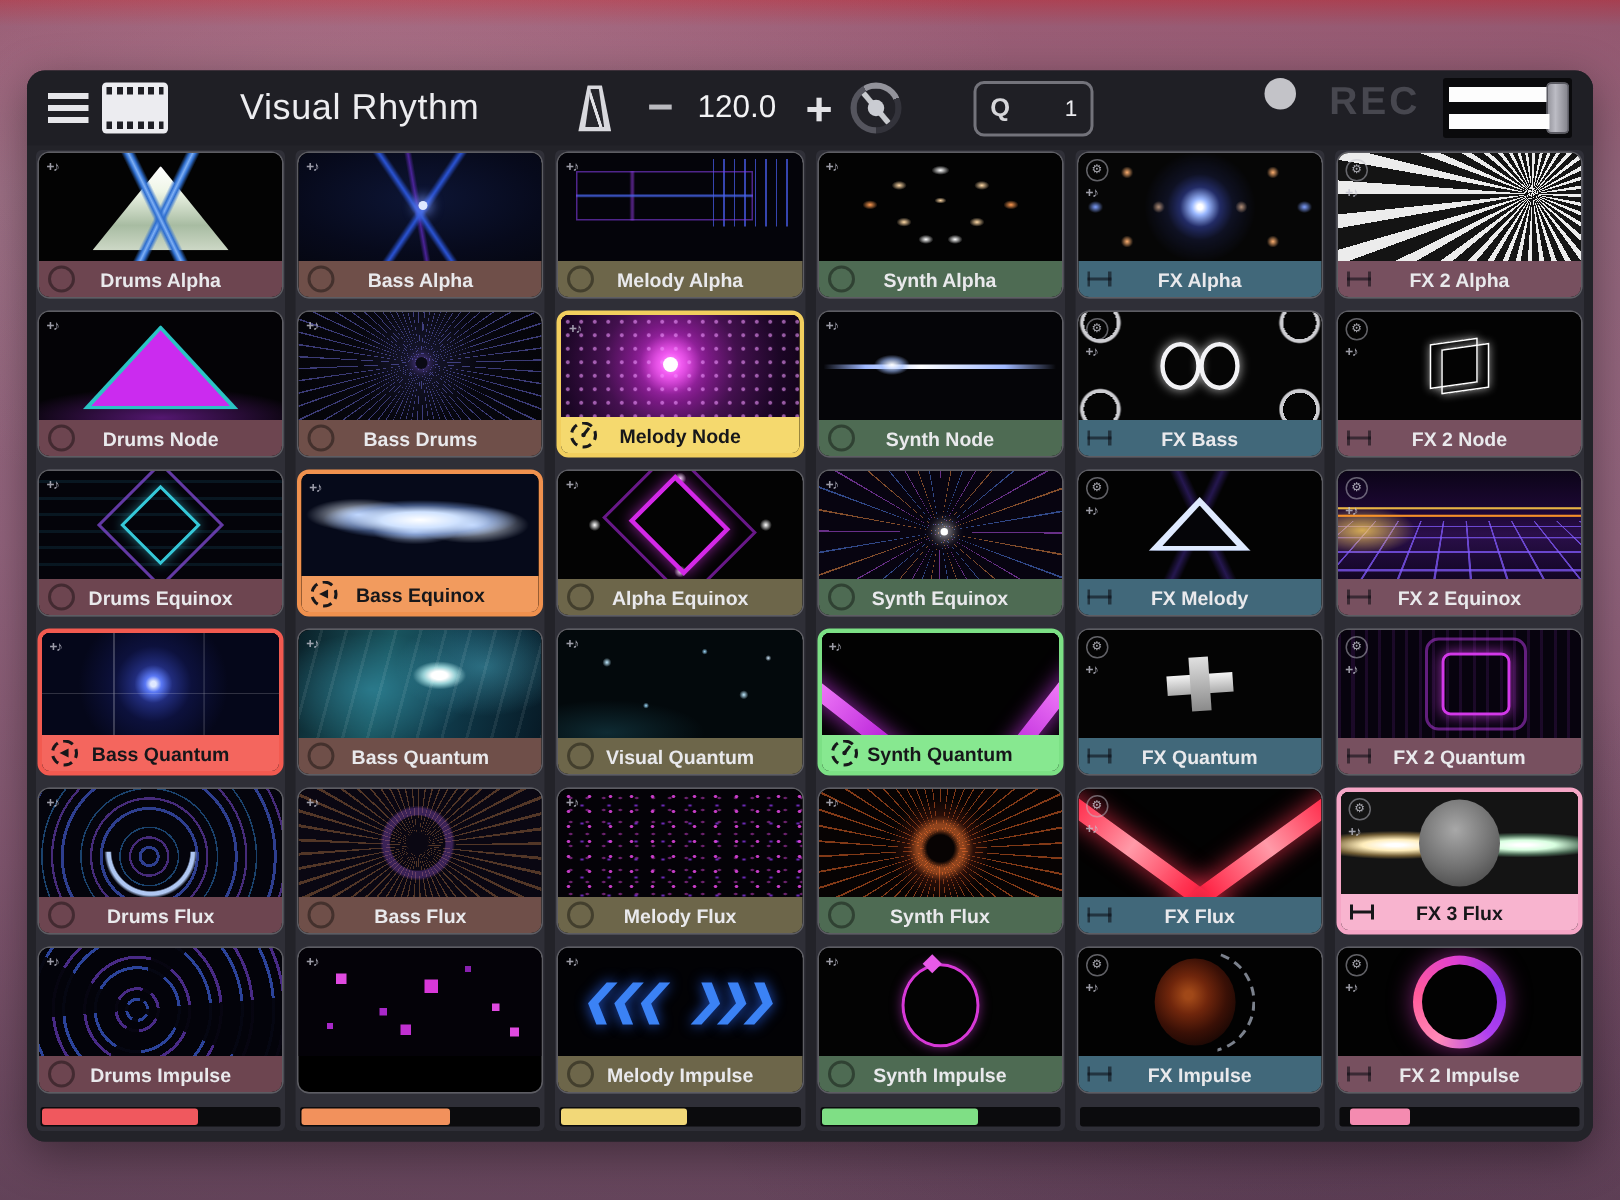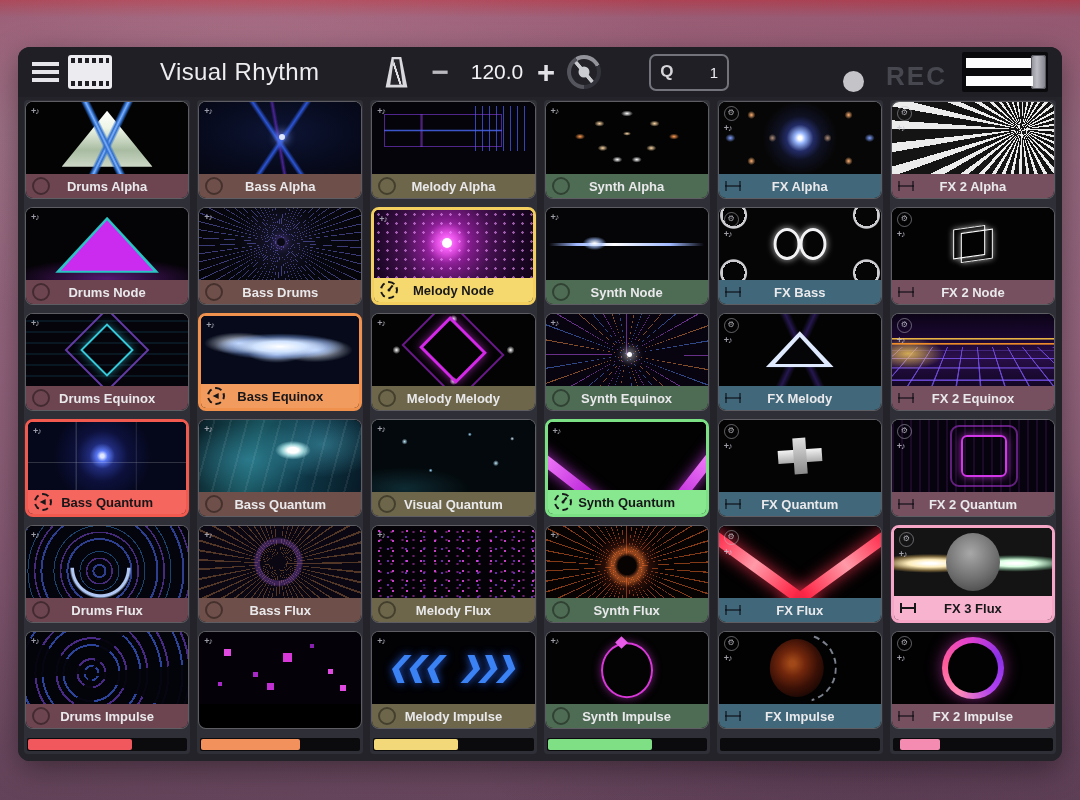--- a/index.html
+++ b/index.html
@@ -22,33 +22,33 @@
       background:repeating-linear-gradient(90deg,#1f1f25 0 4px,transparent 4px 7px)}
   .film-btn::before{top:3px}.film-btn::after{bottom:3px}
   .title{font-size:24px;color:#ededf0;margin-left:48px;letter-spacing:.4px}
   .metro{width:26px;height:31px;position:relative;margin-left:64px}
   .metro::before{content:"";position:absolute;inset:0;clip-path:polygon(32% 0,68% 0,92% 100%,8% 100%);background:#d9d9de;border-radius:2px}
   .metro::after{content:"";position:absolute;left:26%;right:26%;top:9%;bottom:9%;
       clip-path:polygon(28% 0,72% 0,100% 100%,0 100%);
       background:linear-gradient(72deg,transparent 44%,#e2e2e6 46% 54%,transparent 56%),#26262c}
   .stepper{font-weight:bold;line-height:1;cursor:pointer;user-select:none}
   .minus{font-size:30px;color:#b9b9bf;margin-left:22px}
-  .bpm{font-size:21px;color:#f2f2f4;margin-left:16px;width:64px;text-align:center}
+  .bpm{font-size:21px;color:#f2f2f4;margin-left:16px;width:64px;}
   .plus{font-size:31px;color:#e2e2e6;margin-left:8px}
   .dial{width:34px;height:34px;margin-left:12px;position:relative;border-radius:50%;
       background:conic-gradient(from -30deg,#93939b 0 95deg,#33333b 95deg 210deg,#55555e 210deg 360deg)}
   .dial::before{content:"";position:absolute;inset:4px;border-radius:50%;
       background:linear-gradient(50deg,transparent 44%,#c8cace 46% 54%,transparent 56%),#222228}
   .dial::after{content:"";position:absolute;left:50%;top:50%;width:11px;height:11px;border-radius:50%;
       background:#caccd2;transform:translate(-50%,-50%)}
   .qbox{margin-left:48px;width:58px;height:33px;border:2px solid #73737b;border-radius:7px;
       display:flex;align-items:center;padding:0 9px;cursor:pointer}
   .q-label{color:#d6d6da;font-size:17px;font-weight:bold}
   .q-value{color:#ececf0;font-size:15px;margin-left:auto}
-  .right-group{margin-left:auto;display:flex;align-items:flex-end}
+  .right-group{margin-left:auto;display:flex;align-items:flex-start}
   .rec-dot{width:21px;height:21px;border-radius:50%;background:#c3c3c8;cursor:pointer}
   .rec-label{margin-left:22px;font-size:26px;font-weight:bold;color:#47474f;letter-spacing:2px}
   .fader{margin-left:15px;width:86px;height:40px;background:#0a0a0c;position:relative;border-radius:2px;cursor:pointer}
   .fader::before,.fader::after{content:"";position:absolute;left:4px;right:15px;height:10px;background:#fdfdfd}
   .fader::before{top:6px}.fader::after{bottom:6px}
   .fader .knob{position:absolute;right:2px;top:3px;bottom:3px;width:15px;border-radius:3px;
       background:linear-gradient(90deg,#8e8e96,#bcbcc4 40%,#7e7e86);box-shadow:inset 0 0 0 1px #5a5a62}
   
   .grid{position:absolute;left:0;right:0;top:50px;bottom:0;display:flex;gap:7px;
       padding:3px 6px 7px;background:#232329;border-radius:0 0 12px 12px;box-sizing:border-box}
@@ -498,21 +498,21 @@
     </div>
   </div>
         <div class="cell" style="--lbg: #6d664a;">
     <div class="thumb">
 
       <span class="addnote">+♪</span>
       <i class="art th-melody-equinox"></i>
     </div>
     <div class="labelbar">
       <span class="playicon pi-loop"></span>
-      <span class="labeltext">Melody Melody</span>
+      <span class="labeltext">Alpha Equinox</span>
     </div>
   </div>
         <div class="cell" style="--lbg: #6d664a;">
     <div class="thumb">
 
       <span class="addnote">+♪</span>
       <i class="art th-melody-quantum"></i>
     </div>
     <div class="labelbar">
       <span class="playicon pi-loop"></span>

